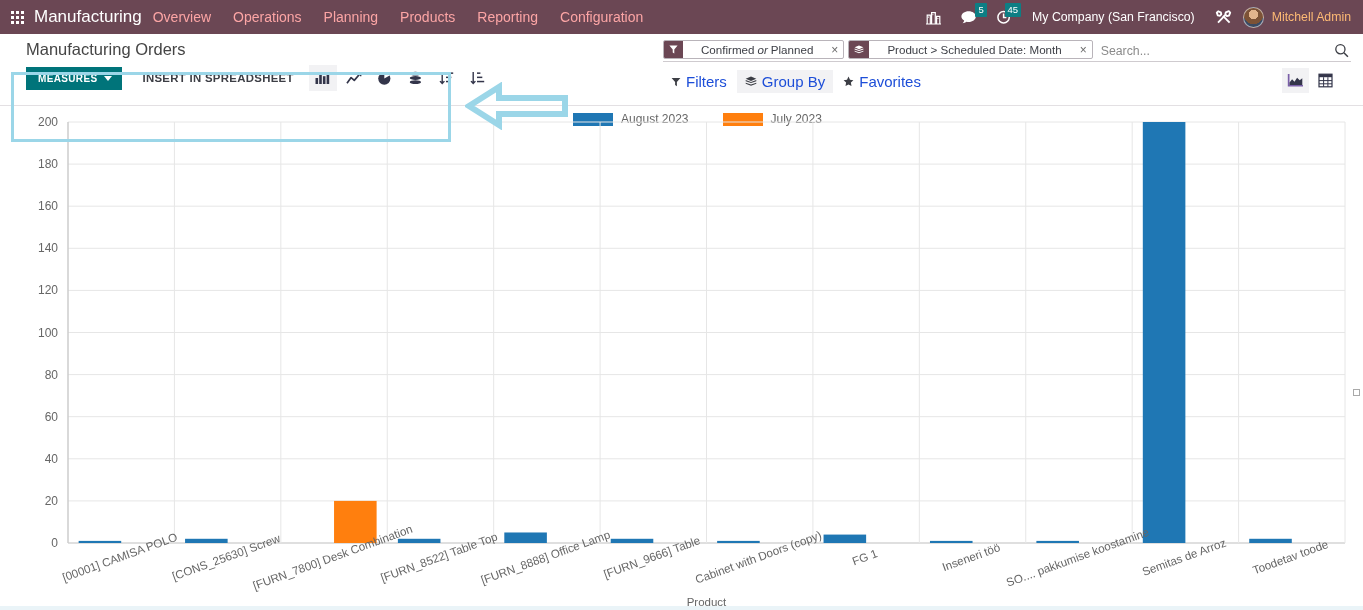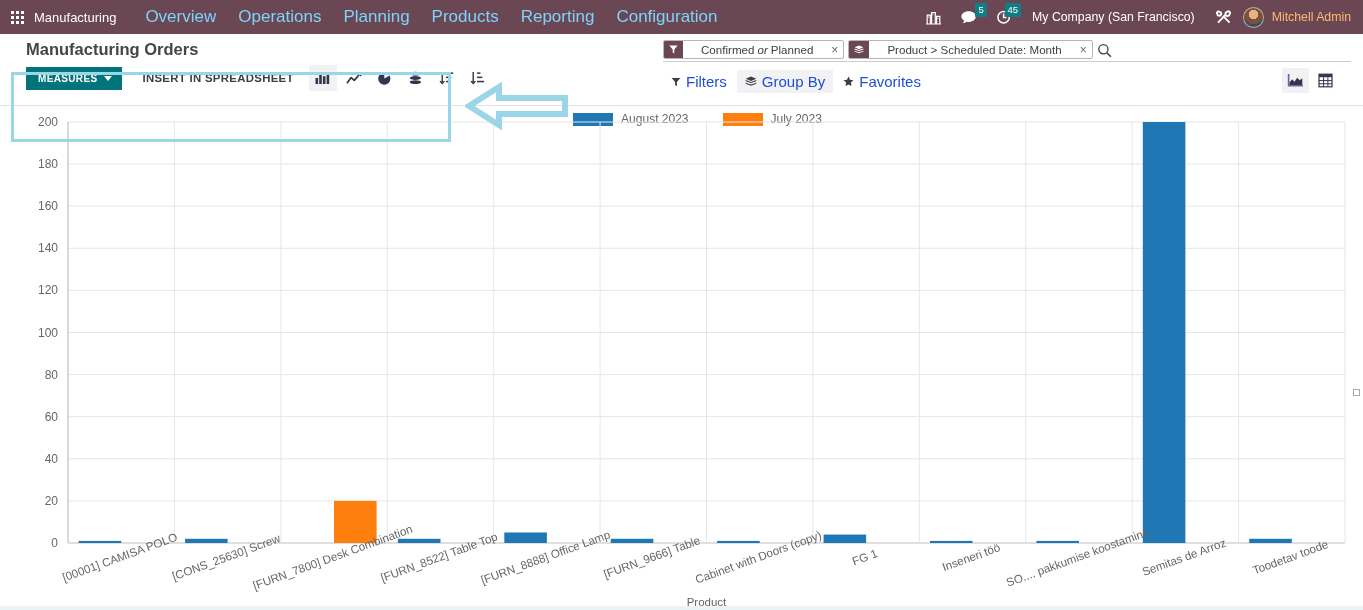--- a/index.html
+++ b/index.html
@@ -24,26 +24,26 @@
     cursor: pointer;
   }
   .grid-dots {
     display: grid;
     grid-template-columns: repeat(3, 3px);
     grid-template-rows: repeat(3, 3px);
     gap: 2px;
   }
   .grid-dots i { background: #ffffff; display: block; width: 3px; height: 3px; }
   #brand-title {
-    font-size: 13px; font-weight: 400;
-    color: #ffffff; margin-right: 18px; white-space: nowrap;
+    font-size: 17px; font-weight: 400;
+    color: #ffffff; white-space: nowrap;
   }
   .nav-menu { display: flex; align-items: center; gap: 0px; }
   .nav-menu-item {
-    font-size: 17px; color: #7dd3fc;
+    font-size: 14px; color: #fca5a5;
     padding: 8px 11px; cursor: pointer; white-space: nowrap;
   }
 
   #nav-right {
     margin-left: auto; display: flex; align-items: center;
     gap: 2px; padding-right: 8px; height: 100%;
   }
   .nav-icon-btn {
     position: relative; display: flex; align-items: center; justify-content: center;
     padding: 0 8px; height: 100%; cursor: pointer; color: #fff;
@@ -76,21 +76,21 @@
   }
   
   #highlight-box {
     position: absolute; left: 11px; top: 38px;
     width: 440px; height: 70px;
     border: 3px solid #9BD6E8;
     pointer-events: none; z-index: 30;
   }
   #cp-left { position: absolute; left: 26px; top: 6px; }
   #page-title {
-    font-size: 16.5px; color: #454545; font-weight: 700;
+    font-size: 16.5px; color: #454545; font-weight: 400;
     margin-bottom: 6px; white-space: nowrap;
   }
   #cp-buttons { display: flex; align-items: center; gap: 0px; }
   #measures-btn {
     background: #00747A; color: #fff;
     font-size: 10px; font-weight: bold; letter-spacing: .35px;
     padding: 6px 10px 6px 12px;
     display: flex; align-items: center; gap: 7px;
     cursor: pointer; border: none;
     font-family: "Liberation Sans", sans-serif;
@@ -368,20 +368,21 @@
           <svg width="10" height="9" viewBox="0 0 10 9" aria-hidden="true">
             <path d="M5 0.4L9.4 2.3 5 4.2 0.6 2.3z" fill="#fff"></path>
             <path d="M5 5.1L9.4 3.6 9.4 4.5 5 6.1 0.6 4.5 0.6 3.6z" fill="#fff"></path>
             <path d="M5 7.2L9.4 5.7 9.4 6.6 5 8.2 0.6 6.6 0.6 5.7z" fill="#fff"></path>
           </svg>
         </span>
         <span class="facet-label">Product &gt; Scheduled Date: Month</span>
         <span class="facet-x">×</span>
       </div>
 
+      <input id="search-input" type="text" placeholder="Search..." style="">
 
       <span id="search-mag">
         <svg width="15" height="15" viewBox="0 0 15 15" aria-hidden="true">
           <circle cx="6.4" cy="6.2" r="4.6" fill="none" stroke="#3C3E45" stroke-width="1.3"></circle>
           <path d="M9.9 9.7l4 4" stroke="#3C3E45" stroke-width="1.5" fill="none"></path>
         </svg>
       </span>
     </div>
 
     <div id="filters-row">

